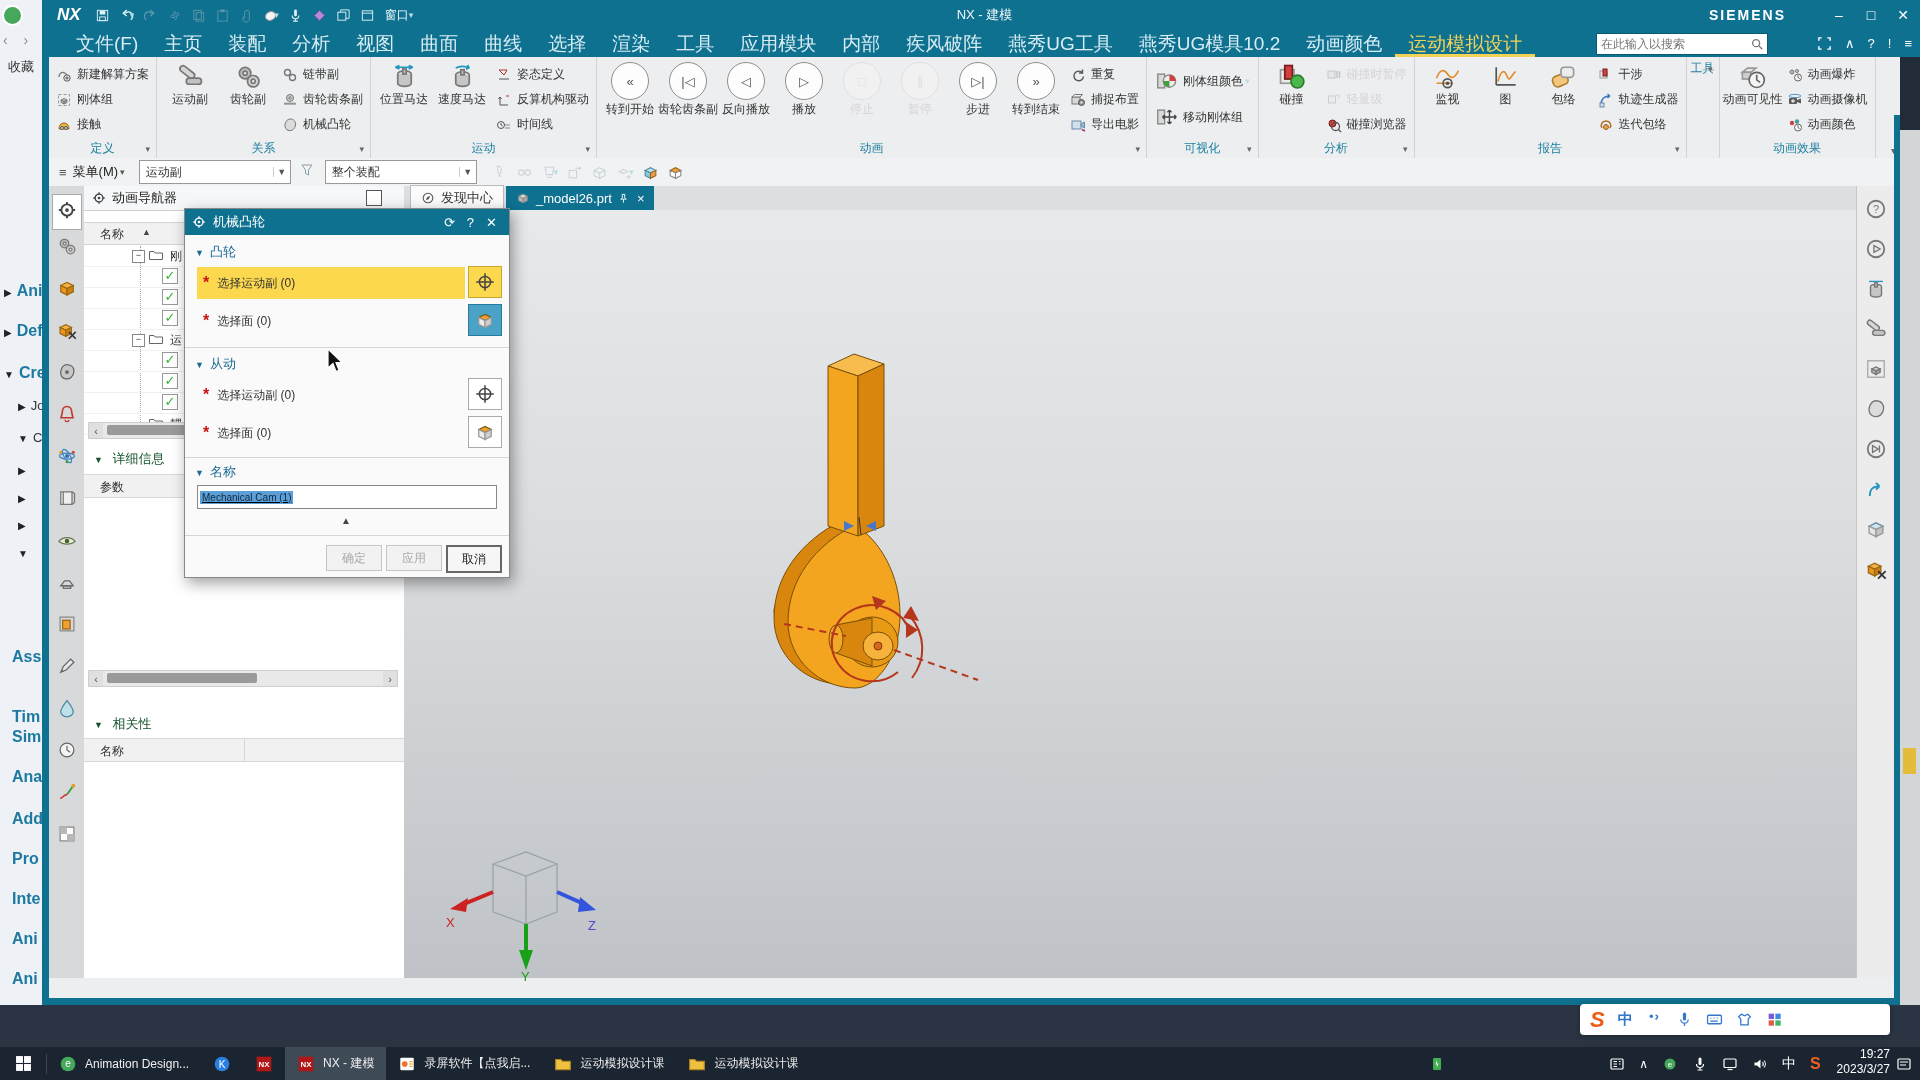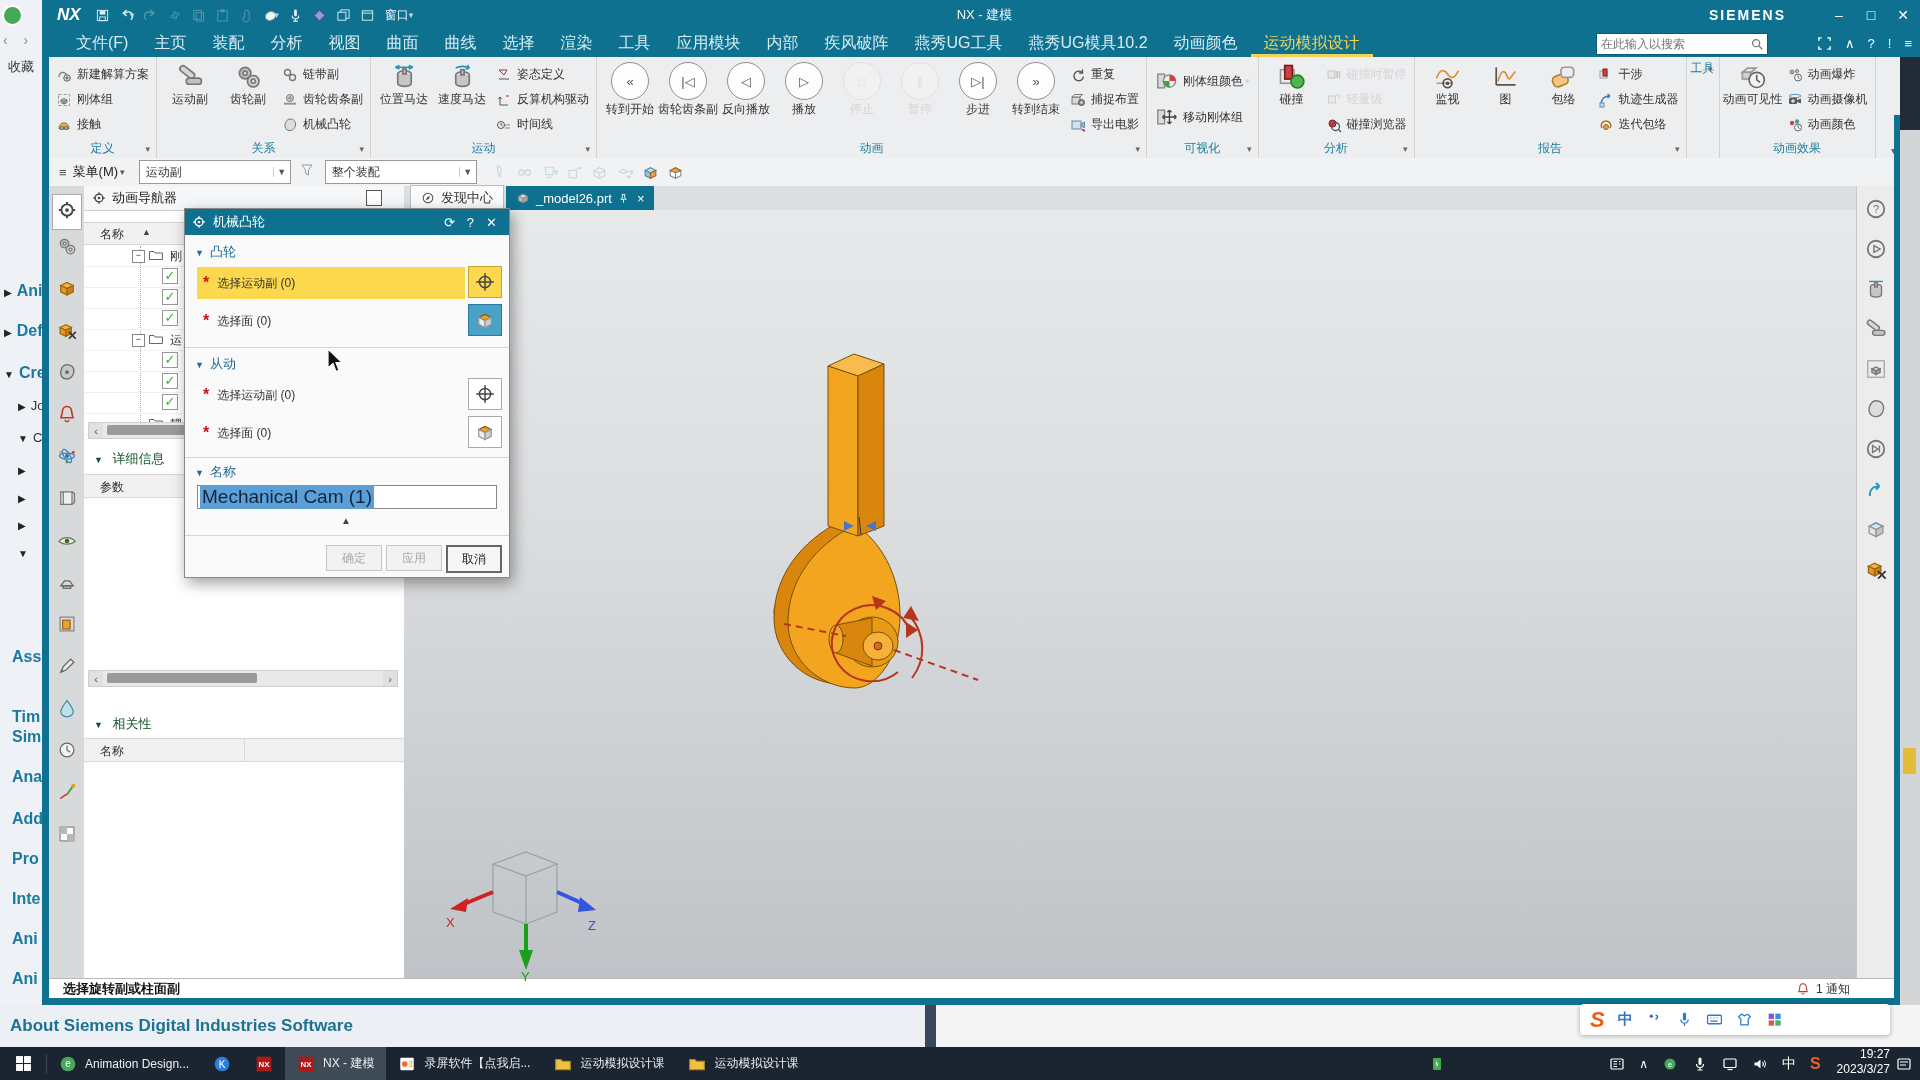--- a/index.html
+++ b/index.html
@@ -36,21 +36,21 @@
   #quick-icons .icn.dim{color:#5d97ac;}
   .qchev{color:#bcdbe6;font-size:9px;margin-left:-4px;}
   #win-menu{color:#eaf6fa;font-size:12px;margin-left:10px;display:flex;align-items:center;gap:4px;}
   #tb-title{position:absolute;left:0;right:0;text-align:center;color:#f2f7f9;font-size:13px;pointer-events:none;}
   #tb-right{position:absolute;right:8px;top:0;height:30px;display:flex;align-items:center;gap:18px;}
   #brand{color:#fff;font-weight:bold;letter-spacing:2px;font-size:14px;margin-right:26px;}
   .winbtn{color:#fff;font-size:14px;width:18px;text-align:center;}
 
   #menubar{position:absolute;left:0;top:30px;width:100%;height:27px;background:#0e7190;display:flex;align-items:stretch;}
   #menu-tabs{display:flex;align-items:stretch;margin-left:14px;}
-  .mtab{display:flex;align-items:center;padding:0 13px;color:#d8ecf3;font-size:16px;white-space:nowrap;}
+  .mtab{display:flex;align-items:center;padding:0 13px;color:#d8ecf3;font-size:19px;white-space:nowrap;}
   .mtab.active{color:#f2d257;border-bottom:3px solid #f2d257;padding-top:3px;}
   #search-wrap{position:absolute;right:152px;top:33px;width:170px;height:20px;background:#fff;border:1px solid #0a5a74;display:flex;align-items:center;}
   #search-input{flex:1;border:none;outline:none;font-size:12px;color:#444;padding:0 4px;background:transparent;min-width:0;}
   #search-wrap .icn{color:#777;margin-right:3px;}
   #menu-right{position:absolute;right:8px;top:30px;height:27px;display:flex;align-items:center;gap:13px;color:#fff;}
   #menu-right .ticn{color:#fff;font-size:14px;}
   #menu-right .icn{color:#fff;}
 
   
   #ribbon{position:absolute;left:0;top:57px;width:100%;height:101px;background:#edeef0;border-bottom:1px solid #c9c9c9;display:flex;}
@@ -133,21 +133,21 @@
   .dlg-ticon{color:#fff;font-size:13px;margin-right:12px;}
   .dlg-sec{position:absolute;left:10px;font-size:13px;color:#1d6a96;white-space:nowrap;}
   .dlg-sec .tri{font-size:9px;margin-right:6px;color:#1d6a96;}
   .dlg-row{position:absolute;left:12px;width:268px;display:flex;align-items:center;font-size:12px;color:#333;}
   .dlg-row.hl{background:#fbd84e;}
   .ast{color:#cc1111;font-weight:bold;font-size:16px;margin:0 8px 0 6px;}
   .dlg-iconbtn{position:absolute;left:283px;width:32px;height:30px;border:1px solid #aaa;background:#fff;display:flex;align-items:center;justify-content:center;}
   .dlg-iconbtn.hl{background:#fbd84e;border-color:#c8a52e;}
   .dlg-iconbtn.sel{background:#4aa3c7;border-color:#2a7a9c;}
   .dlg-hr{position:absolute;left:0;width:100%;height:1px;background:#d5d5d5;}
-  #dlg-input{position:absolute;left:12px;width:298px;height:22px;border:1px solid #888;background:#fff;font-size:19px;display:flex;align-items:center;}
+  #dlg-input{position:absolute;left:12px;width:298px;height:22px;border:1px solid #888;background:#fff;font-size:10px;display:flex;align-items:center;text-decoration:underline;}
   #dlg-input .sel{background:#5c9fd6;color:#10263f;padding:1px 2px;margin-left:2px;}
   #dlg-collapse{position:absolute;left:146px;width:30px;text-align:center;font-size:10px;color:#444;}
   .dlg-btn{position:absolute;height:24px;font-size:12px;display:flex;align-items:center;justify-content:center;background:#f2f2f2;border:1px solid #c5c5c5;color:#aaa;}
   .dlg-btn.enabled{background:#f6f6f6;border:2px solid #666;color:#222;}
 
   
   #statusbar{position:absolute;left:0;top:978px;width:100%;height:20px;background:#fff;border-top:1px solid #b9b9b9;display:flex;align-items:center;}
   #status-msg{margin-left:14px;font-size:13px;font-weight:bold;color:#111;}
   #status-right{position:absolute;right:70px;display:flex;align-items:center;gap:6px;font-size:12px;color:#333;}
   #nx-bottom{position:absolute;left:0;top:998px;width:100%;height:7px;background:#0e7190;}
@@ -209,26 +209,20 @@
         <div class="bgside-item" style="top: 728px;">Sim</div>
         <div class="bgside-item" style="top: 768px;">Ana</div>
         <div class="bgside-item" style="top: 810px;">Add</div>
         <div class="bgside-item" style="top: 850px;">Pro</div>
         <div class="bgside-item" style="top: 890px;">Inte</div>
         <div class="bgside-item" style="top: 930px;">Ani</div>
         <div class="bgside-item" style="top: 970px;">Ani</div>
       </div>
   </div>
 
-  <div id="about-strip" class="abs">
-    <div id="about-left">
-      <span>About Siemens Digital Industries Software</span>
-    </div>
-    <div id="about-div"></div>
-  </div>
 
   <div id="nx" class="abs">
 
     <div id="titlebar">
       <span id="nx-logo">NX</span>
       <span id="quick-icons">
           <span style="display: inline-flex; align-items: center;">
             <span class="icn lit">
               <svg viewBox="0 0 16 16" width="15" height="15">
                 <rect x="2.5" y="2.5" width="11" height="11" fill="none" stroke="currentColor"></rect>
@@ -1211,32 +1205,20 @@
               <svg viewBox="0 0 16 16" width="22" height="22">
                 <path d="M2.5 6 L7 3.8 L11.5 6 L7 8.2 Z" fill="#f6b04a" stroke="#9a6a10"></path>
                 <path d="M2.5 6 L7 8.2 L7 13 L2.5 10.8 Z" fill="#ef9420" stroke="#9a6a10"></path>
                 <path d="M11.5 6 L7 8.2 L7 13 L11.5 10.8 Z" fill="#d07f12" stroke="#9a6a10"></path>
                 <path d="M9.5 9.5 L15 15 M15 9.5 L9.5 15" stroke="#333" stroke-width="1.3"></path>
               </svg>
             </span></div>
         </div>
     </div>
 
-    <div id="statusbar">
-      <span id="status-msg">选择旋转副或柱面副</span>
-      <span id="status-right">
-        <span class="icn">
-          <svg viewBox="0 0 16 16" width="14" height="14">
-              <path d="M8 2 C5.4 2 4.2 4.2 4.2 7 L3.2 11 H12.8 L11.8 7 C11.8 4.2 10.6 2 8 2 Z" fill="none" stroke="#c0392b" stroke-width="1.2"></path>
-              <path d="M6.5 12.5 a1.5 1.5 0 0 0 3 0" stroke="#c0392b" fill="none"></path>
-            </svg>
-        </span>
-        <span>1 通知</span>
-      </span>
-    </div>
     <div id="nx-bottom"></div>
   </div>
 
   <svg id="model-svg" class="abs" width="280" height="400" viewBox="0 0 280 400">
     <ellipse cx="20" cy="281" rx="6" ry="9" fill="#e89a15" stroke="#7a4f06"></ellipse>
     <rect x="20" y="272" width="16" height="18" fill="#d8860e" stroke="#7a4f06"></rect>
     <path d="M81,191 C106,206 126,241 126,281 C126,326 101,354 81,354 C46,354 14,326 14,288 C14,246 41,211 81,191 Z" fill="#d8860e" stroke="#7a4f06"></path>
     <path d="M95,195 C120,210 140,245 140,285 C140,330 115,358 95,358 C60,358 28,330 28,292 C28,250 55,215 95,195 Z" fill="#f4a51f" stroke="#7a4f06"></path>
     <polygon points="68,36 94,24 124,34 98,46" fill="#f8bc4e" stroke="#7a4f06"></polygon>
     <polygon points="68,36 98,46 98,206 68,196" fill="#f4a51f" stroke="#7a4f06"></polygon>

